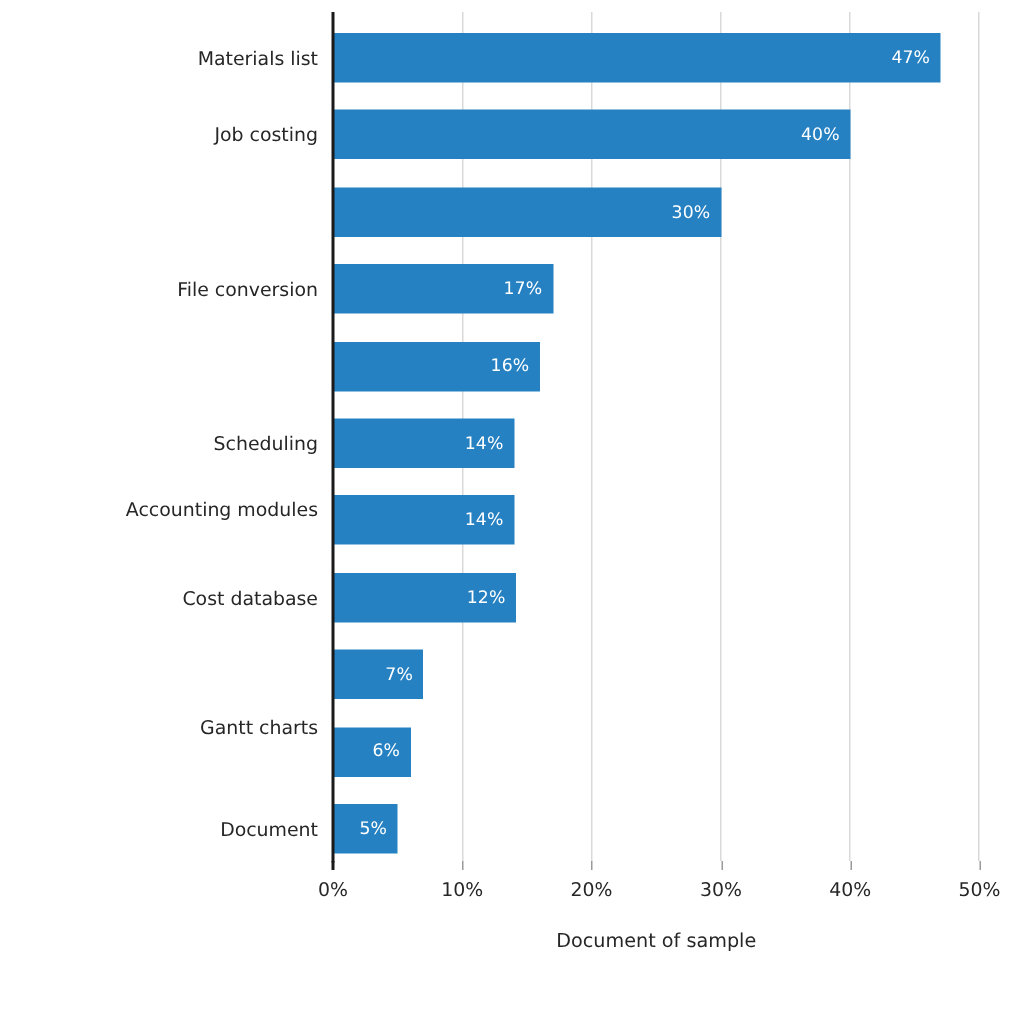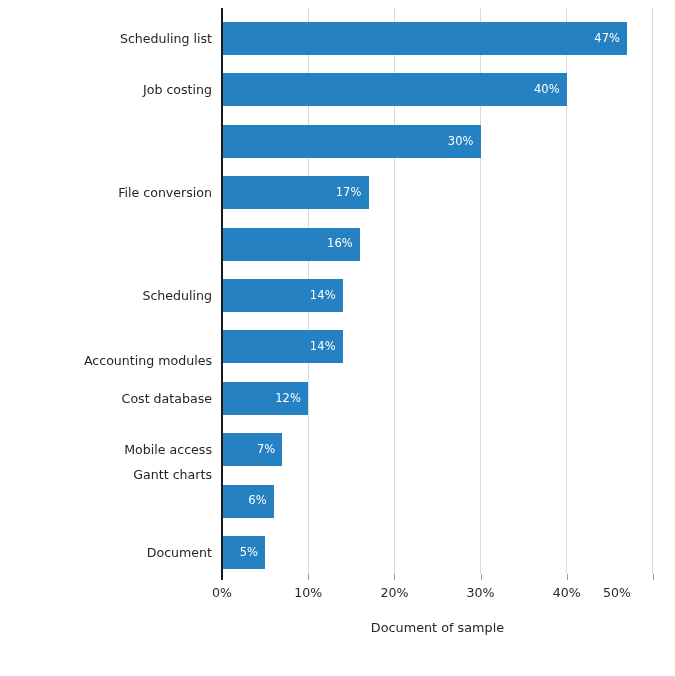--- a/index.html
+++ b/index.html
@@ -184,21 +184,21 @@
           <div class="bar" style="width: 120.68px; background: rgb(37, 129, 194);">
             <span class="bar-value" style="color: rgb(255, 255, 255);">14%</span>
           </div>
         </div>
         <div class="bar-row" style="top: 322.4px;">
           <div class="bar" style="width: 120.68px; background: rgb(37, 129, 194);">
             <span class="bar-value" style="color: rgb(255, 255, 255);">14%</span>
           </div>
         </div>
         <div class="bar-row" style="top: 373.8px;">
-          <div class="bar" style="width: 86px; background: rgb(37, 129, 194); padding-left: 15px;">
+          <div class="bar" style="width: 122px; background: rgb(37, 129, 194); padding-left: 15px;">
             <span class="bar-value" style="color: rgb(255, 255, 255);">12%</span>
           </div>
         </div>
         <div class="bar-row" style="top: 425.2px;">
           <div class="bar" style="width: 60.34px; background: rgb(37, 129, 194);">
             <span class="bar-value" style="color: rgb(255, 255, 255);">7%</span>
           </div>
         </div>
         <div class="bar-row" style="top: 476.6px;">
           <div class="bar" style="width: 51.72px; background: rgb(37, 129, 194);">
@@ -218,35 +218,34 @@
   <div id="ticks-container">
       <div class="tick-mark zero" style="left: 221px;"></div>
       <div class="tick-mark" style="left: 308.2px;"></div>
       <div class="tick-mark" style="left: 394.4px;"></div>
       <div class="tick-mark" style="left: 480.6px;"></div>
       <div class="tick-mark" style="left: 566.8px;"></div>
       <div class="tick-mark" style="left: 653px;"></div>
     </div>
 
   <div class="cat-label-wrap" id="cat-labels">
-      <div class="cat-label" style="top: 14px;">Scheduling list</div>
+      <div class="cat-label" style="top: 14px;">Materials list</div>
       <div class="cat-label" style="top: 65.4px;">Job costing</div>
       <div class="cat-label" style="top: 168.2px;">File conversion</div>
       <div class="cat-label" style="top: 271px;">Scheduling</div>
-      <div class="cat-label" style="top: 336px;">Accounting modules</div>
+      <div class="cat-label" style="top: 315px;">Accounting modules</div>
       <div class="cat-label" style="top: 373.8px;">Cost database</div>
-      <div class="cat-label" style="top: 425.2px;">Mobile access</div>
-      <div class="cat-label" style="top: 450px;">Gantt charts</div>
+      <div class="cat-label" style="top: 460px;">Gantt charts</div>
       <div class="cat-label" style="top: 528px;">Document</div>
     </div>
 
   <div id="xtick-labels">
       <div class="xtick-label" style="left: 222px;">0%</div>
       <div class="xtick-label" style="left: 308.2px;">10%</div>
       <div class="xtick-label" style="left: 394.4px; text-align: right;">20%</div>
       <div class="xtick-label" style="left: 480.6px;">30%</div>
       <div class="xtick-label" style="left: 566.8px;">40%</div>
-      <div class="xtick-label" style="left: 617px; text-align: center;">50%</div>
+      <div class="xtick-label" style="left: 653px; text-align: center;">50%</div>
     </div>
 
   <div class="axis-title">Document of sample</div>
 
 </div>
 
 </body></html>

